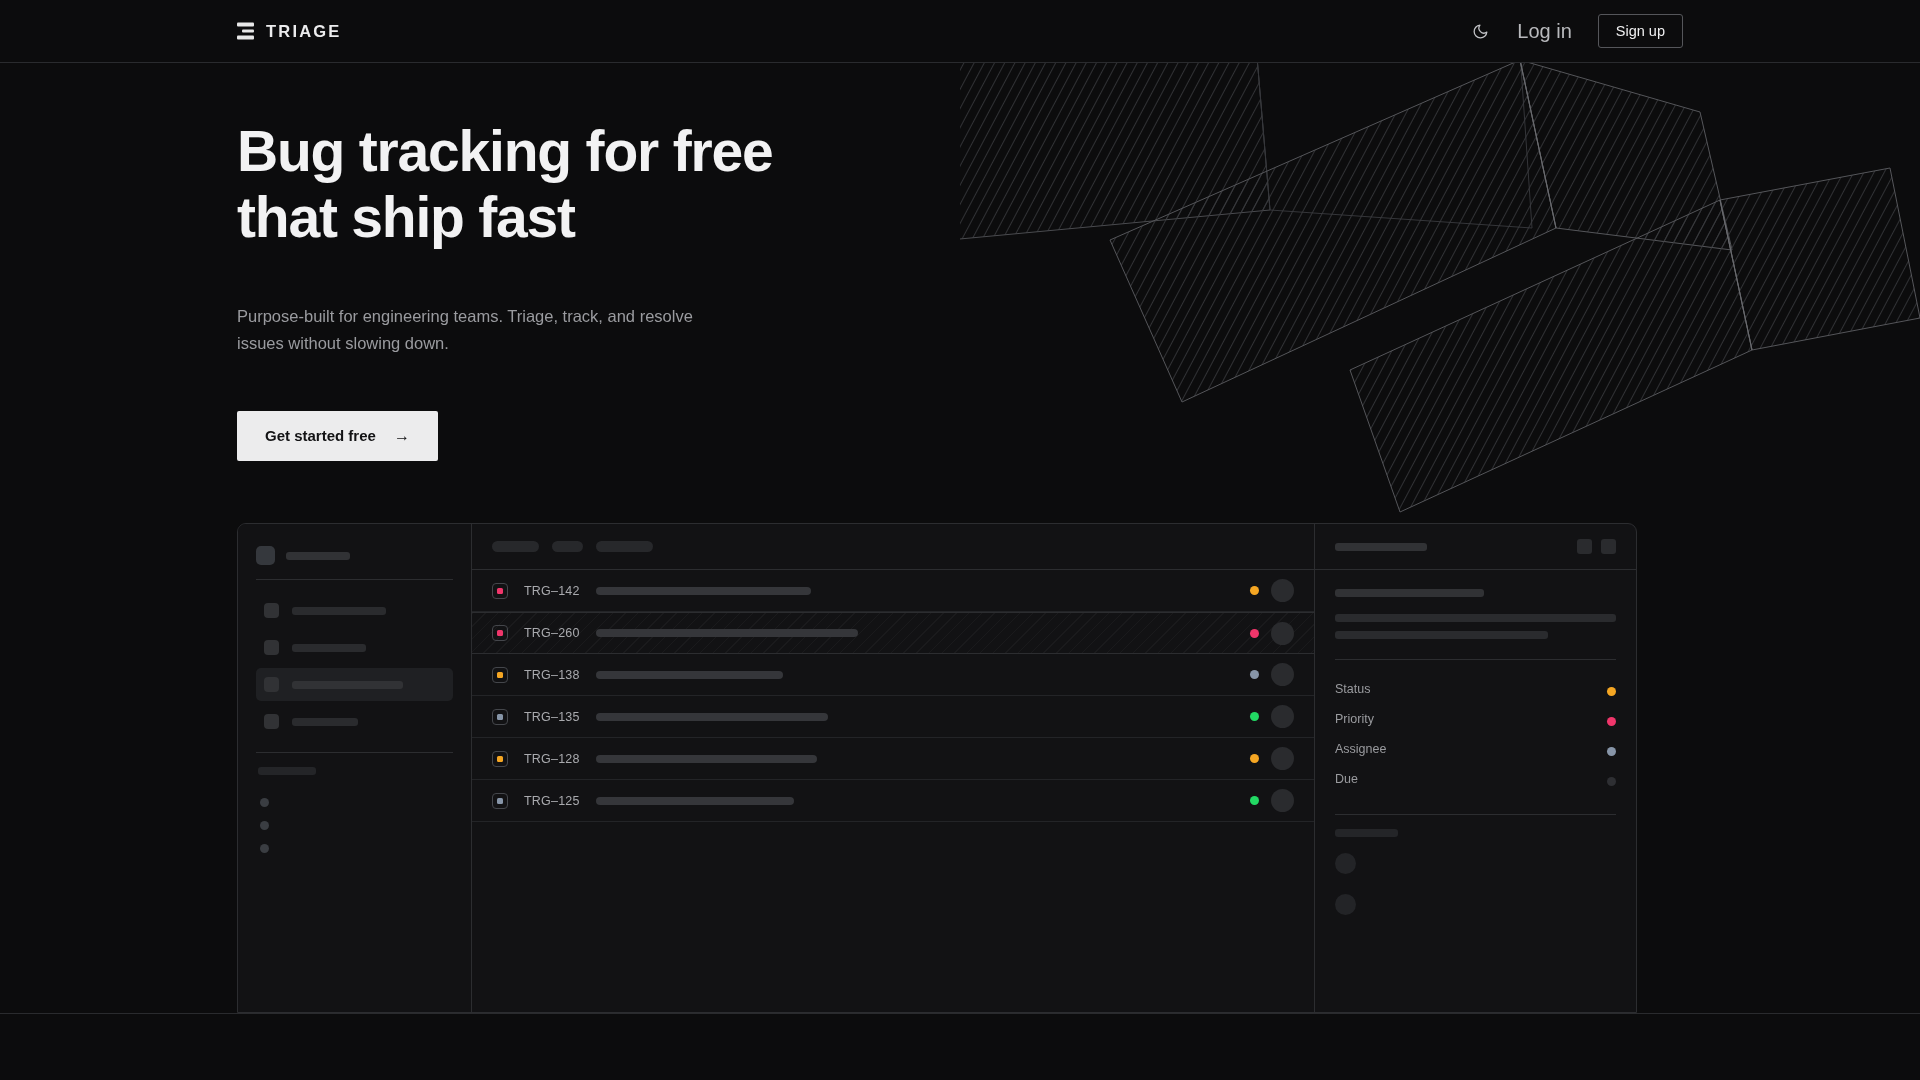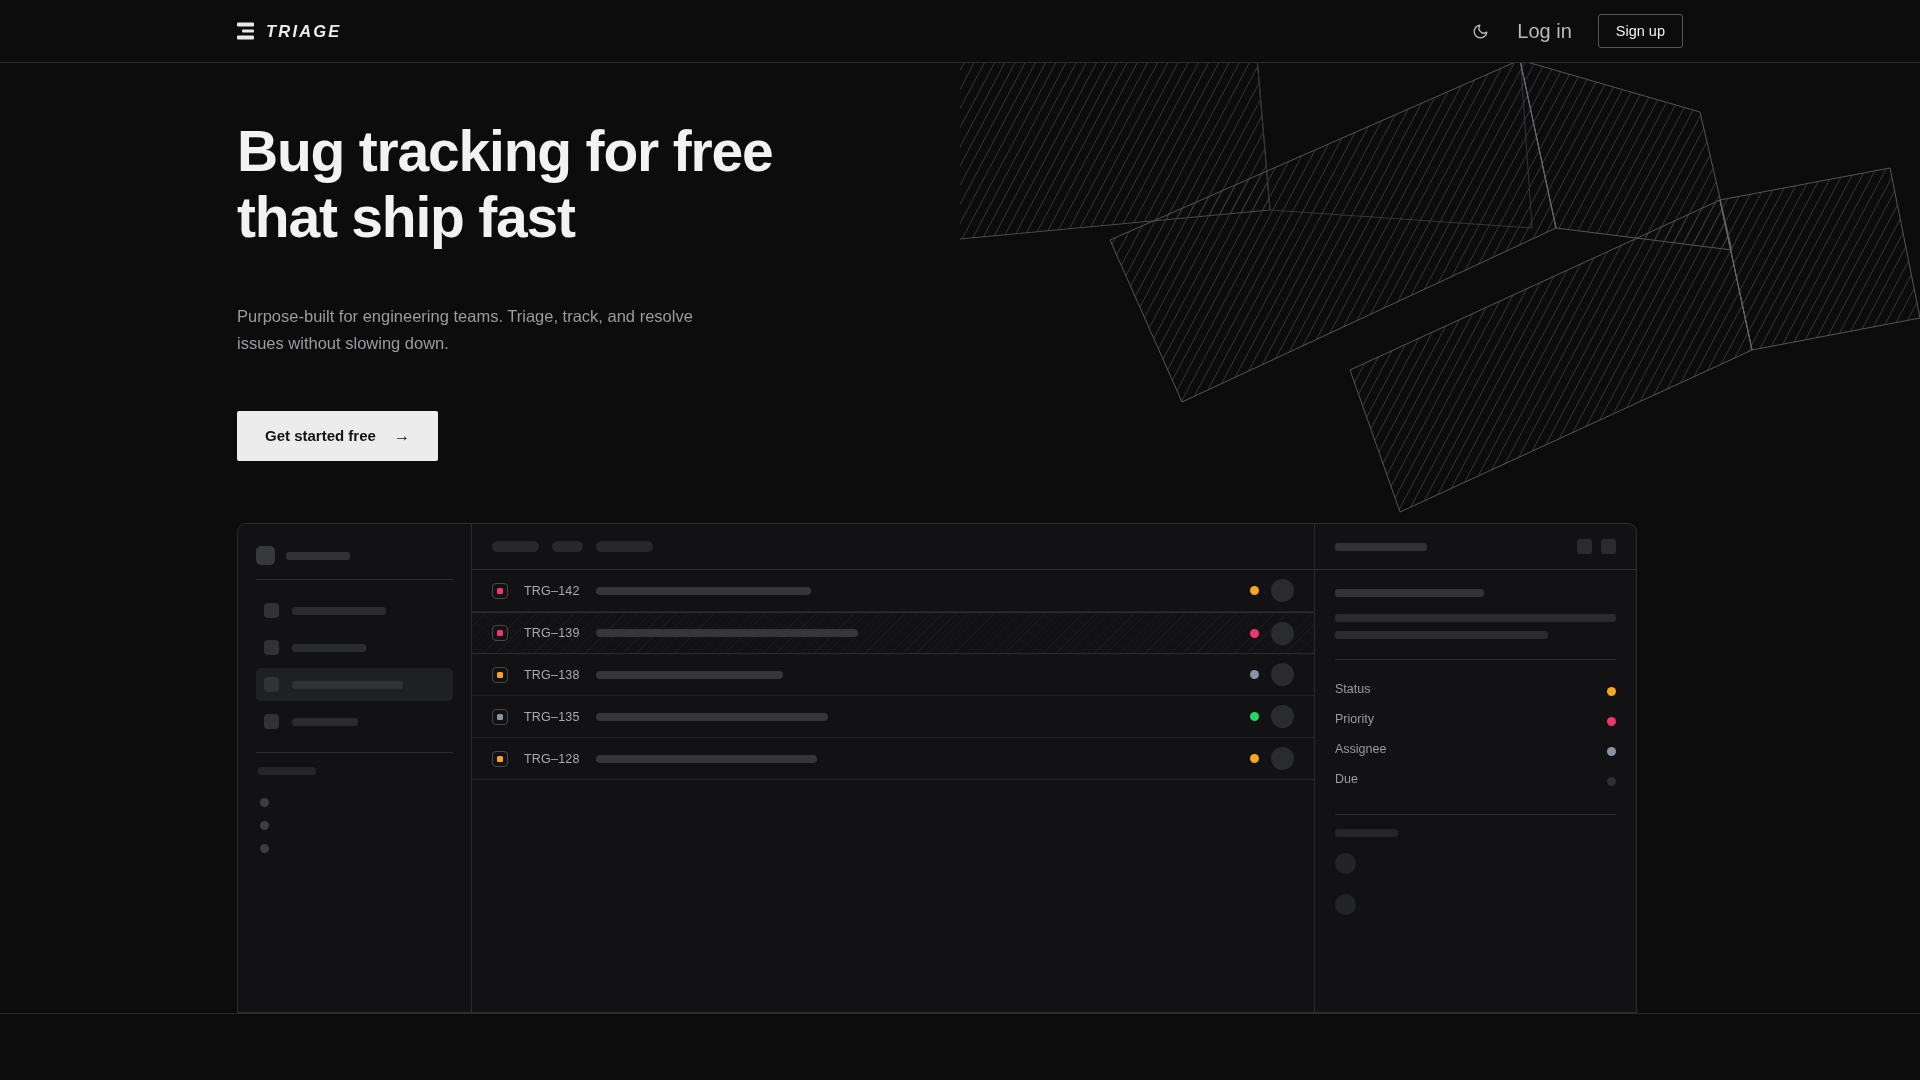--- a/index.html
+++ b/index.html
@@ -22,21 +22,20 @@
     display:flex; align-items:center; gap:12px;
   }
   .brand-mark{ display:flex; flex-direction:column; gap:3px; width:17px; }
   .brand-mark i{ display:block; height:3.5px; background:#e8e8e8; border-radius:1px; }
   .brand-mark i:nth-child(1){ width:17px; }
   .brand-mark i:nth-child(2){ width:12px; margin-left:5px; }
   .brand-mark i:nth-child(3){ width:17px; }
   .brand-name{
     color:#ececed; font-size:16.5px; font-weight:700;
     letter-spacing:2.2px;
-    font-style:italic;
   }
   .nav-right{
     position:absolute; right:237px; top:50%; transform:translateY(-50%);
     display:flex; align-items:center; gap:26px;
   }
   .theme-toggle{
     width:22px; height:22px; display:flex; align-items:center; justify-content:center;
     cursor:pointer;
   }
   .nav-link{
@@ -280,21 +279,21 @@
           <span class="row-title" style="width:215px"></span>
           <span class="row-right">
             <span class="status-dot" style="background:#f5a623"></span>
             <span class="row-avatar"></span>
           </span>
         </div>
         <div class="mk-row hatched">
           <span class="pri-badge">
             <i style="background:#f0366b"></i>
           </span>
-          <span class="row-id">TRG–139</span>
+          <span class="row-id">TRG–260</span>
           <span class="row-title" style="width:262px"></span>
           <span class="row-right">
             <span class="status-dot" style="background:#f0366b"></span>
             <span class="row-avatar"></span>
           </span>
         </div>
         <div class="mk-row">
           <span class="pri-badge">
             <i style="background:#f5a623"></i>
           </span>
@@ -317,20 +316,31 @@
           </span>
         </div>
         <div class="mk-row">
           <span class="pri-badge">
             <i style="background:#f5a623"></i>
           </span>
           <span class="row-id">TRG–128</span>
           <span class="row-title" style="width:221px"></span>
           <span class="row-right">
             <span class="status-dot" style="background:#f5a623"></span>
+            <span class="row-avatar"></span>
+          </span>
+        </div>
+        <div class="mk-row">
+          <span class="pri-badge">
+            <i style="background:#8795a8"></i>
+          </span>
+          <span class="row-id">TRG–125</span>
+          <span class="row-title" style="width:198px"></span>
+          <span class="row-right">
+            <span class="status-dot" style="background:#22d964"></span>
             <span class="row-avatar"></span>
           </span>
         </div>
       </div>
   </main>
 
   <aside class="mk-detail">
     <div class="detail-head">
       <span class="sk light" id="detail-title-sk" style="width: 92px;"></span>
       <span class="detail-actions" id="detail-actions">

